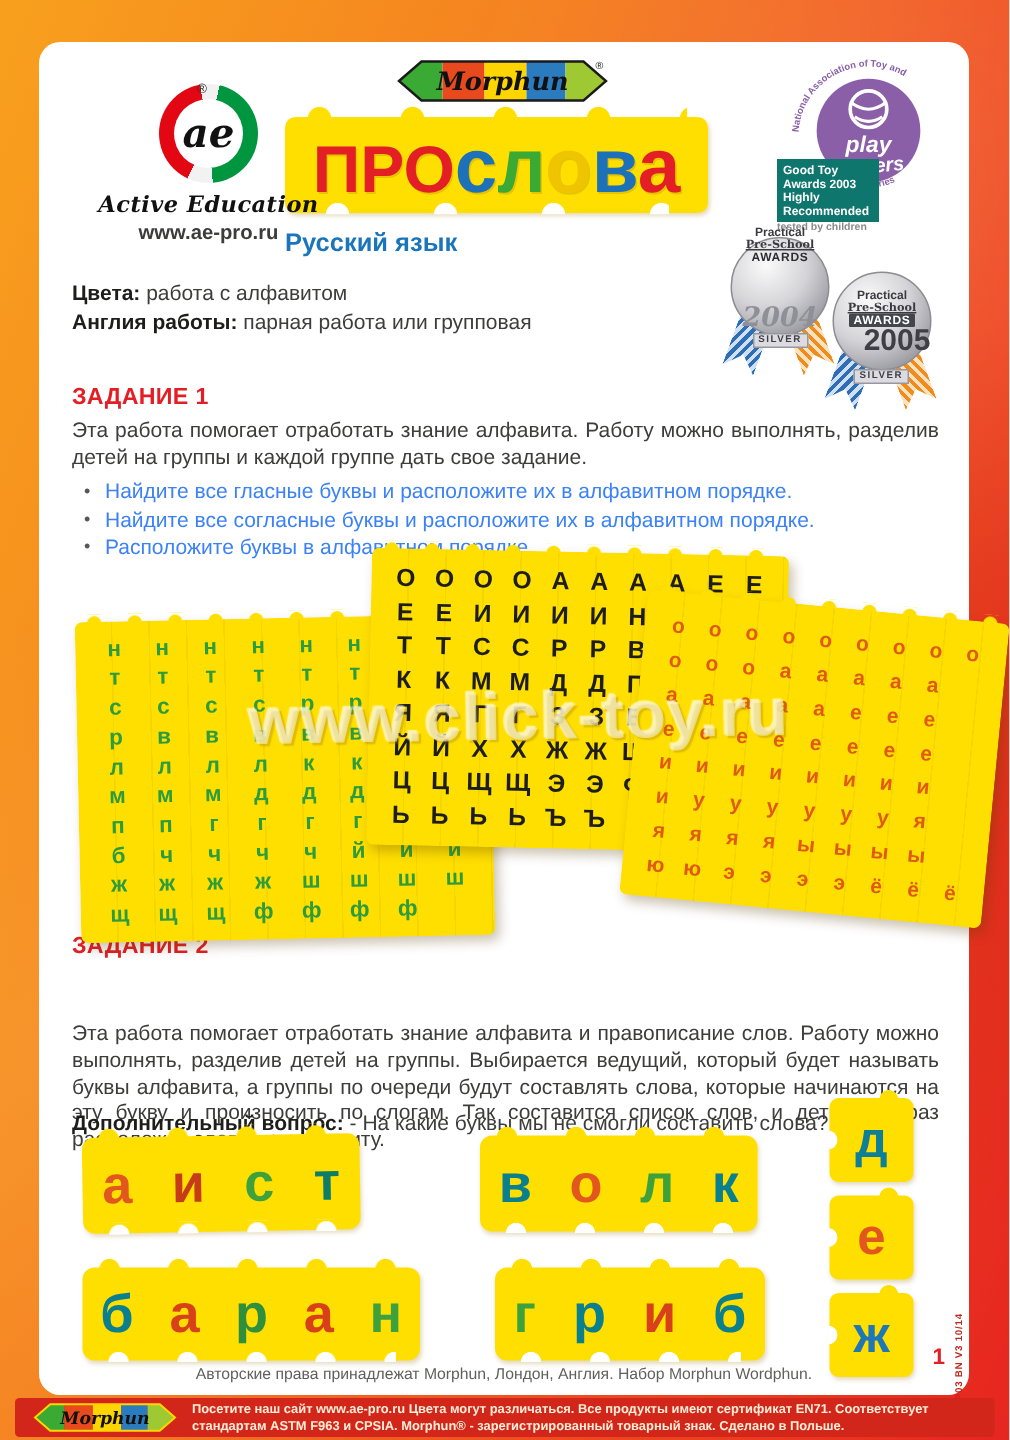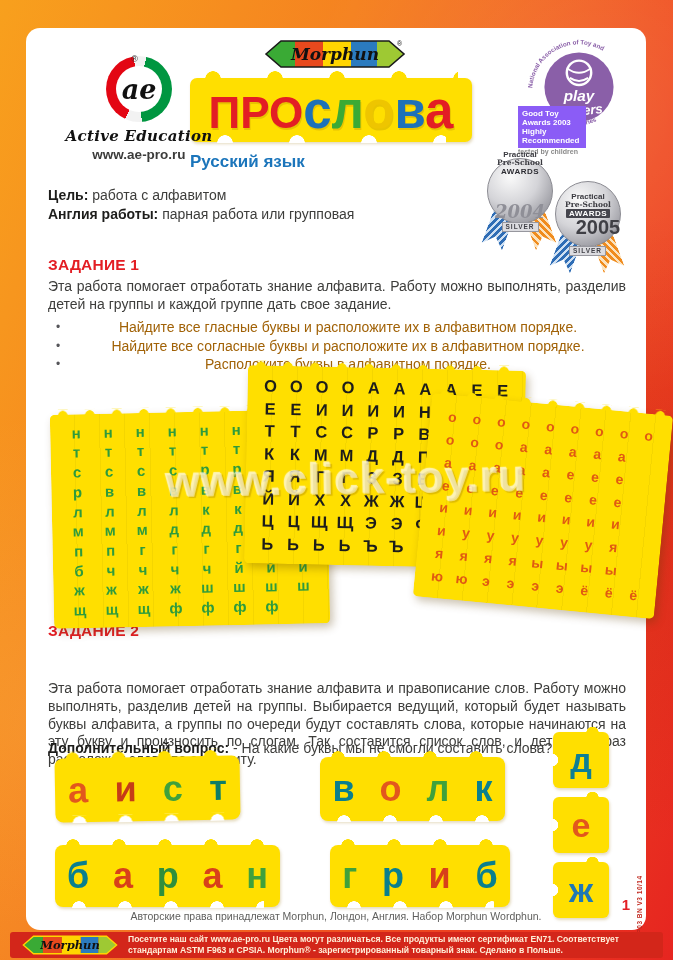--- a/index.html
+++ b/index.html
@@ -50,54 +50,54 @@
   }
   .ae-circle::before { content:""; position:absolute; width:46px; height:46px; border-radius:50%; background:#fff; }
   .ae-txt { position:relative; font-family:"DejaVu Serif", serif; font-style:italic; font-weight:bold; font-size:27px; color:#111; }
   .ae-reg { position:absolute; top:-2px; right:34px; font-size:9px; color:#333; }
   .ae-name { margin-top:5px; font-family:"DejaVu Serif", serif; font-style:italic; font-weight:bold;
              font-size:15px; color:#111; letter-spacing:0.3px; }
   .ae-url { margin-top:2px; font-size:13.5px; font-weight:bold; color:#3c3c3b; }
   
   .pm-svg { position:absolute; left:492px; top:-4px; width:122px; height:122px; }
   .goodtoy { position:absolute; left:492px; top:78px; width:60px; padding:3px 4px;
-             background:#8b5cf6; color:#fff; font-size:8px; font-weight:bold; line-height:9px; }
+             background:#0f766e; color:#fff; font-size:8px; font-weight:bold; line-height:9px; }
   .tested { position:absolute; left:492px; top:120px; width:80px; font-size:7px; font-weight:bold; color:#8a8a8a; }
   .medal { position:absolute; width:90px; height:135px; }
   .m2004 { left:448px; top:130px; z-index:1; }
   .m2005 { left:516px; top:153px; z-index:2; }
   .coin {
     position:absolute; left:13px; top:0; width:64px; height:64px; border-radius:50%;
     background:radial-gradient(circle at 35% 28%, #fafafa, #d4d4d8 45%, #9a9aa1 80%, #7e7e86);
     border:1px solid #8b8b92; z-index:2;
     display:flex; flex-direction:column; align-items:center; justify-content:center; text-align:center;
   }
   .coin .c1 { font-size:8px; font-weight:bold; color:#3a3a40; line-height:9px; }
-  .coin .c2 { font-size:7.5px; font-weight:bold; color:#3a3a40; line-height:8px; font-family:"DejaVu Serif", serif; }
+  .coin .c2 { font-size:7.5px; font-weight:bold; color:#3a3a40; line-height:8px; font-family:"DejaVu Serif", serif;text-decoration:underline; }
   .coin .c3 { font-size:8px; font-weight:bold; color:#2d2d33; line-height:9px; letter-spacing:0.5px; }
   .m2005 .coin .c3 { background:#45454d; color:#fff; padding:0 3px; border-radius:1px; }
   .coin .year04 { font-family:"DejaVu Serif", serif; font-style:italic; font-size:18px; font-weight:bold; color:#8f8f97; line-height:18px;margin-top:27px; }
   .coin .year05 { font-size:20px; font-weight:bold; color:#3f3f45; line-height:19px;margin-left:20px; }
   .silverbox { display:inline-block; margin-top:1px; font-size:6.5px; font-weight:bold; letter-spacing:1px;
                color:#3f3f45; background:#dcdce0; border:1px solid #97979e; padding:0 3px; line-height:8px; }
   .m2005 .silverbox { position:absolute; left:27px; top:64px; z-index:3; }
   .rib { position:absolute; width:22px; height:42px; top:48px; z-index:1;
          clip-path:polygon(0 0,100% 0,100% 100%,50% 74%,0 100%); }
   .rib.blue { left:14px; transform:rotate(20deg);
               background:repeating-linear-gradient(115deg,#2f6db5 0 2.5px,#cfe0f2 2.5px 5px); }
   .rib.orng { right:14px; transform:rotate(-20deg);
               background:repeating-linear-gradient(65deg,#f08c1e 0 2.5px,#fbe2bd 2.5px 5px); }
   
   .info { position:absolute; left:22px; top:158px; width:580px; font-size:14px; line-height:19px; color:#3d3d3b; }
   .info b { color:#1d1d1b; }
   .h-red { position:absolute; left:22px; font-size:15.5px; font-weight:bold; color:#e31e24; letter-spacing:0.2px; }
   .t1h { top:228px; } .t2h { top:594px; }
   .para { position:absolute; left:22px; width:578px; font-size:14px; line-height:17.8px; color:#3d3d3b; text-align:justify; }
   .p1 { top:250px; } .p2 { top:616px;margin-top:36px; }
-  .bullets { position:absolute; left:30px; top:290px; width:570px; font-size:14px; line-height:18.5px; color:#a16207;text-align:center; }
+  .bullets { position:absolute; left:30px; top:290px; width:570px; font-size:14px; line-height:18.5px; color:#3b82f6; }
   .bullet { position:relative; padding-left:14px; }
   .bullet::before { content:"\2022"; position:absolute; left:0; top:0; color:#55555a; font-size:12px; }
   .extra { position:absolute; left:22px; top:712px; width:578px; font-size:14px; color:#3d3d3b; }
   .extra b { color:#1d1d1b; }
   
   .board { position:absolute; background:#ffdf00; border-radius:5px;
            box-shadow:3px 4px 8px rgba(90,60,0,0.30);
            display:flex; flex-direction:column; justify-content:space-evenly; padding:6px 10px;
            background-image:repeating-linear-gradient(90deg, transparent 0 24px, rgba(0,0,0,0.045) 24px 25px); }
   .board::before { content:""; position:absolute; top:-5px; left:8px; right:8px; height:6px;
@@ -228,21 +228,21 @@
       <div class="coin">
         <span class="c1">Practical</span>
         <span class="c2">Pre-School</span>
         <span class="c3">AWARDS</span>
         <span class="year05">2005</span>
       </div>
       <span class="silverbox">SILVER</span>
     </div>
 
     <div class="info">
-      <div><b>Цель:</b> <span>работа с алфавитом</span></div>
+      <div><b>Цвета:</b> <span>работа с алфавитом</span></div>
       <div><b>Англия работы:</b> <span>парная работа или групповая</span></div>
     </div>
 
     <div class="h-red t1h">ЗАДАНИЕ 1</div>
     <div class="para p1">Эта работа помогает отработать знание алфавита. Работу можно выполнять, разделив детей на группы и каждой группе дать свое задание.</div>
     <div class="bullets">
       <div class="bullet">Найдите все гласные буквы и расположите их в алфавитном порядке.</div>
       <div class="bullet">Найдите все согласные буквы и расположите их в алфавитном порядке.</div>
       <div class="bullet">Расположите буквы в алфавитном порядке.</div>
     </div>

